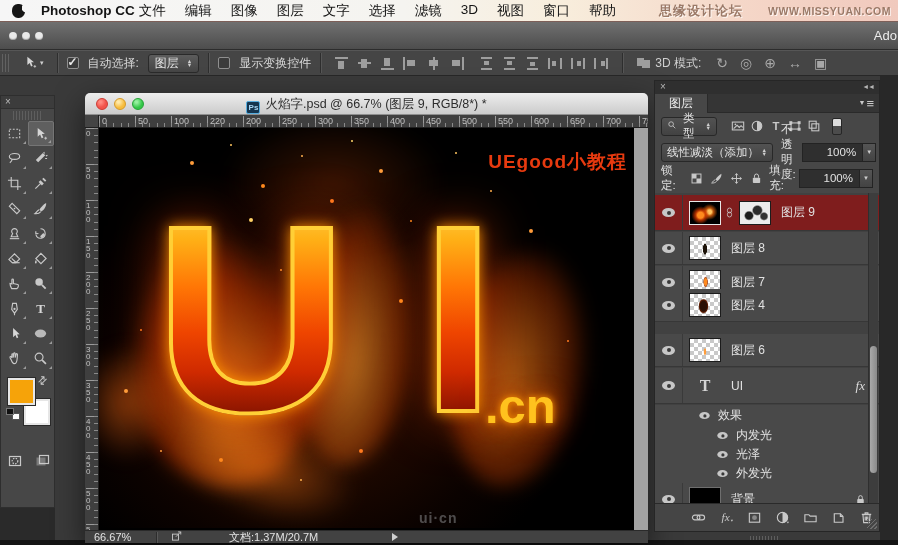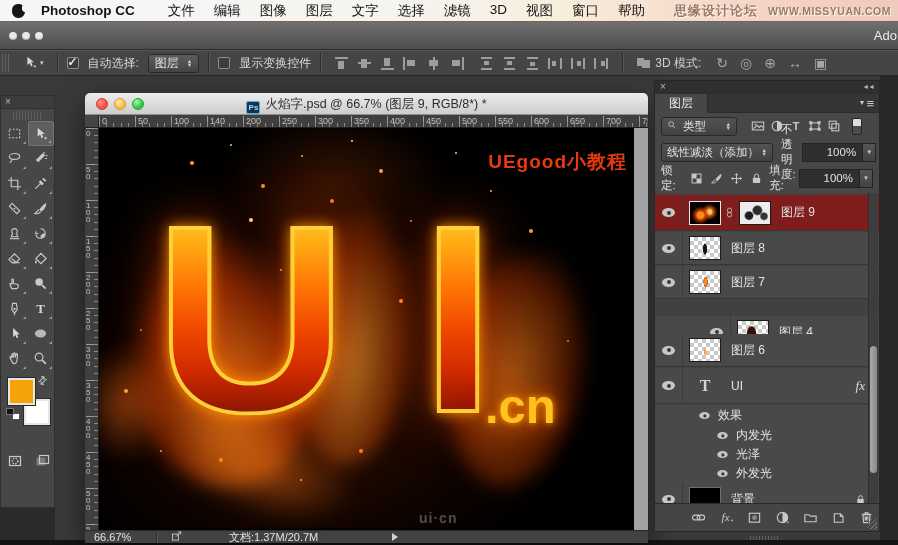--- a/index.html
+++ b/index.html
@@ -8,24 +8,24 @@
   .app { position:absolute; left:0; top:0; width:898px; height:545px; background:#3a3a3a; }
 
   
   .menubar { position:absolute; left:0; top:0; width:898px; height:22px; z-index:40;
     background:linear-gradient(90deg,#f6f6f6 0%,#f5f4f0 45%,#f8eedd 62%,#f5d7c8 82%,#f0c9bd 100%);
     border-bottom:1px solid #7d5f58; display:flex; align-items:center; padding-left:12px;
     font-size:13.5px; color:#141414; }
   .apple { width:13px; height:14px; margin-right:16px; flex:0 0 auto;
     background:radial-gradient(circle at 14px 4px, transparent 4.2px, #161616 4.4px);
     border-radius:44% 44% 46% 46%; }
-  .mb-app { font-weight:bold; margin-right:33px; }
+  .mb-app { font-weight:bold; margin-right:4px; }
   .menu-items { display:flex; gap:0; }
   .menu-item { margin-right:19px; cursor:default; white-space:nowrap; }
-  .wm { position:absolute; right:7px; top:2px; display:flex; align-items:baseline; gap:10px;
+  .wm { position:absolute; right:7px; top:2px; display:flex; align-items:baseline; gap:25px;
     color:#9b7a68; font-weight:bold; text-shadow:1px 1px 0 rgba(255,255,255,.75); }
   .wm-site { font-size:13px; letter-spacing:1px; }
   .wm-url { font-size:10.5px; letter-spacing:.5px; }
 
   
   .titlebar { position:absolute; left:0; top:22px; width:898px; height:28px;
     background:linear-gradient(#707070,#4d4d4d); border-bottom:1px solid #2c2c2c; }
   .tb-dot { position:absolute; top:10px; width:8px; height:8px; border-radius:50%; background:#e9e9e9; box-shadow:inset 0 -1px 1px rgba(0,0,0,.3); }
   .tb-title { position:absolute; right:1px; top:6px; color:#ececec; font-size:13px; }
 
@@ -534,21 +534,21 @@
       <span class="tl green"></span>
       <div class="doc-title">
         <span class="ps-file-ic">Ps</span><span>火焰字.psd @ 66.7% (图层 9, RGB/8*) *</span>
       </div>
     </div>
     <div class="ruler-corner"></div>
     <div class="h-ruler" id="h-ruler">
         <span class="hnum" style="left: 14px;">0</span>
         <span class="hnum" style="left: 50px;">50</span>
         <span class="hnum" style="left: 86px;">100</span>
-        <span class="hnum" style="left: 122px;">140</span>
+        <span class="hnum" style="left: 122px;">220</span>
         <span class="hnum" style="left: 158px;">200</span>
         <span class="hnum" style="left: 194px;">250</span>
         <span class="hnum" style="left: 230px;">300</span>
         <span class="hnum" style="left: 266px;">350</span>
         <span class="hnum" style="left: 302px;">400</span>
         <span class="hnum" style="left: 338px;">450</span>
         <span class="hnum" style="left: 374px;">500</span>
         <span class="hnum" style="left: 410px;">550</span>
         <span class="hnum" style="left: 446px;">600</span>
         <span class="hnum" style="left: 482px;">650</span>
@@ -625,21 +625,21 @@
     <div class="lp-head">
       <span>×</span>
       <span class="coll">◄◄</span>
     </div>
     <div class="lp-tabs">
       <span class="lp-tab">图层</span>
       <span class="lp-menu"><span class="v">▼</span>≡</span>
     </div>
 
     <div class="lp-row row-filter">
-      <span class="combo" style="width:76px">
+      <span class="combo" style="width:56px">
         <span id="search-ic"><span style="display: inline-flex;">
               <svg width="11" height="11" viewBox="0 0 16 16" fill="none" stroke="#c9c9c9" stroke-width="1.2">
                 <circle cx="6" cy="6" r="3.4"></circle>
                 <path d="M8.6 8.6 L12 12"></path>
               </svg>
             </span></span>
         <span>类型</span>
         <span class="updown" style="margin-left:auto">
             <span>▲</span>
             <span>▼</span>
@@ -779,21 +779,21 @@
         </div>
         <div class="lrow" style="top: 73px; height: 33px;">
           <span class="eyebox">
             <span class="eye"></span>
           </span>
           <span class="thumb checker">
             <span class="blob flame-small"></span>
           </span>
           <span class="lname">图层 7</span>
         </div>
-        <div class="lrow" style="top: 123px; height: 33px; padding-left: 48px;">
+        <div class="lrow" style="top: 96px; height: 33px;">
           <span class="eyebox">
             <span class="eye"></span>
           </span>
           <span class="thumb checker">
             <span class="blob flame-dark"></span>
           </span>
           <span class="lname">图层 4</span>
         </div>
         <div class="lrow" style="top: 141px; height: 33px;">
           <span class="eyebox">

